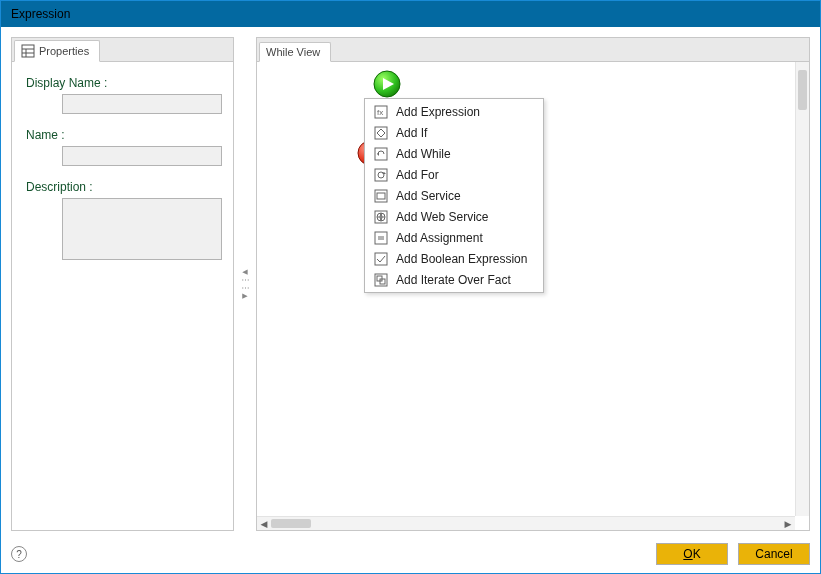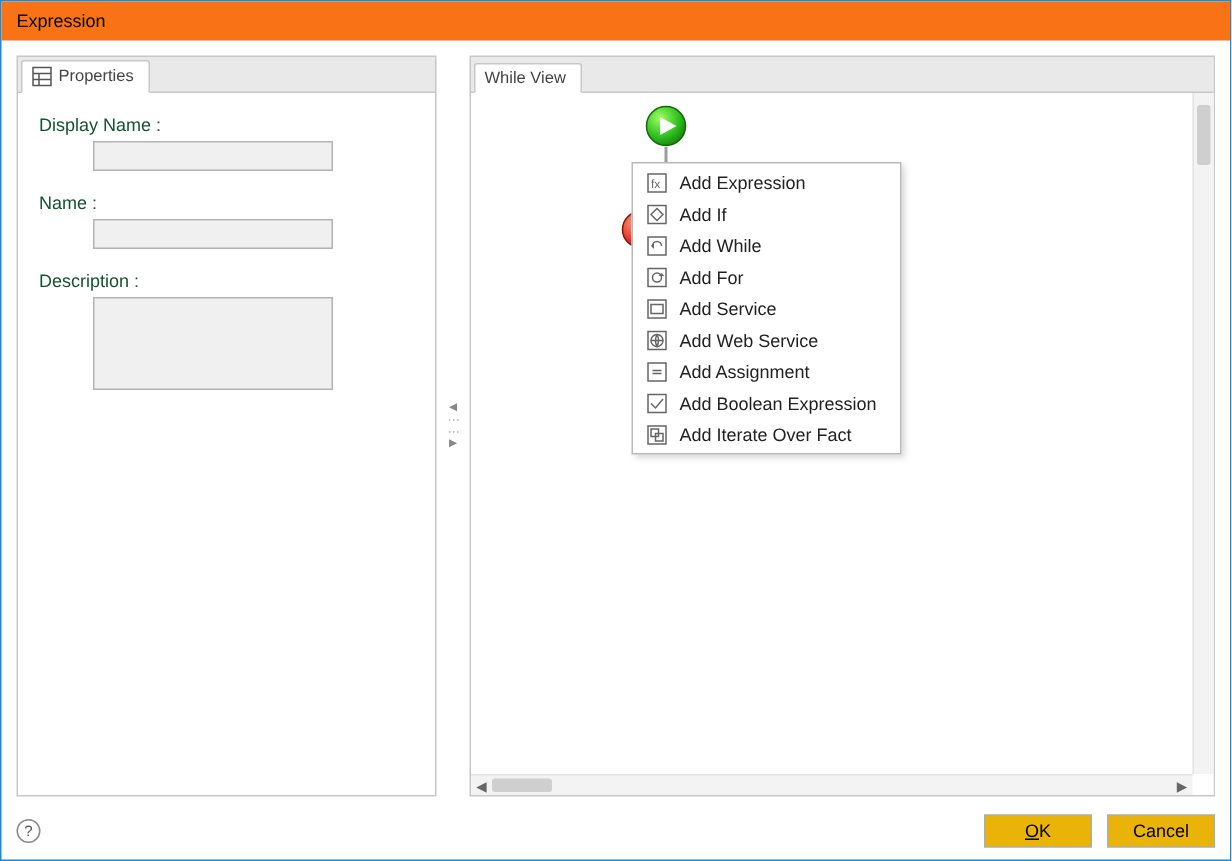--- a/index.html
+++ b/index.html
@@ -14,36 +14,36 @@
     width: 821px;
     height: 574px;
     border: 1px solid #188ad6;
     display: flex;
     flex-direction: column;
     position: relative;
   }
   .title-bar {
     padding: 6px 10px;
     font-size: 12px;
-    background: #f97316;
+    background: #0369a1;
   }
   .content {
     flex: 1;
     display: flex;
     padding: 10px 10px 6px 10px;
     gap: 8px;
     min-height: 0;
   }
   .panel {
     border: 1px solid #c7c7c7;
     display: flex;
     flex-direction: column;
     min-height: 0;
   }
-  .left-panel { width: 280px; }
+  .left-panel { width: 223px; }
   .right-panel { flex: 1; }
   .tab-strip {
     display: flex;
     background: #e9e9e9;
     border-bottom: 1px solid #c7c7c7;
     height: 24px;
     align-items: flex-end;
   }
   .tab {
     display: flex;
@@ -162,21 +162,21 @@
     width: 2px; height: 40px;
     background: #9c9c9c;
   }
   .error-node {
     position: absolute;
     top: 78px; left: 100px;
     width: 26px; height: 26px;
   }
   .context-menu {
     position: absolute;
-    top: 46px; left: 107px;
+    top: 36px; left: 107px;
     width: 180px;
     background: #fff;
     border: 1px solid #b9b9b9;
     box-shadow: 2px 2px 4px rgba(0,0,0,0.15);
     padding: 2px 0;
   }
   .menu-item {
     display: flex;
     align-items: center;
     gap: 8px;

